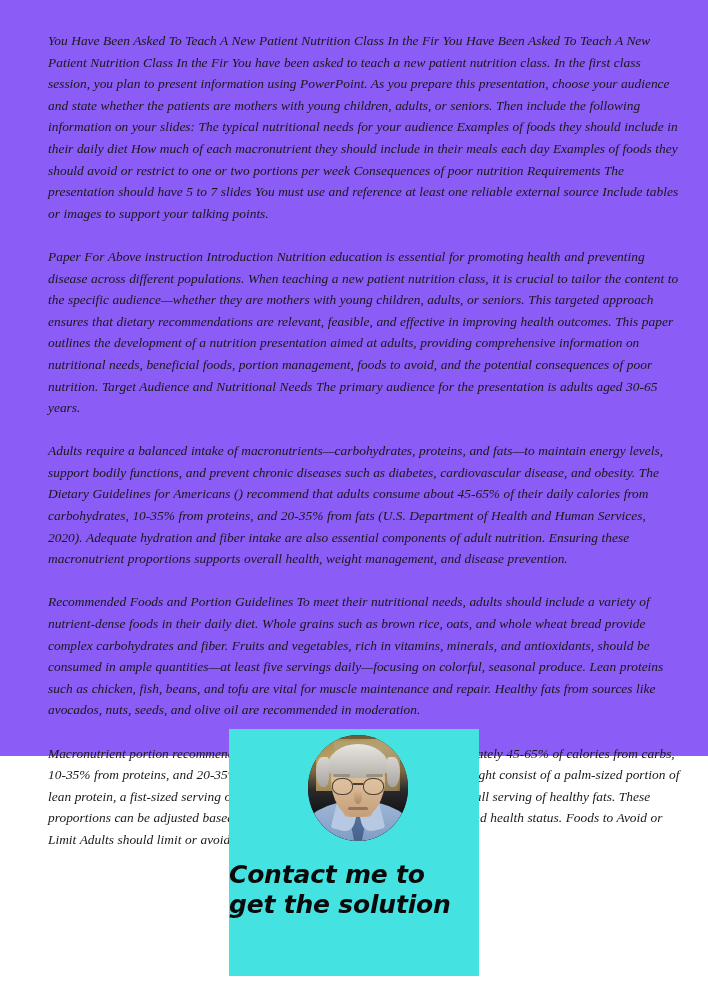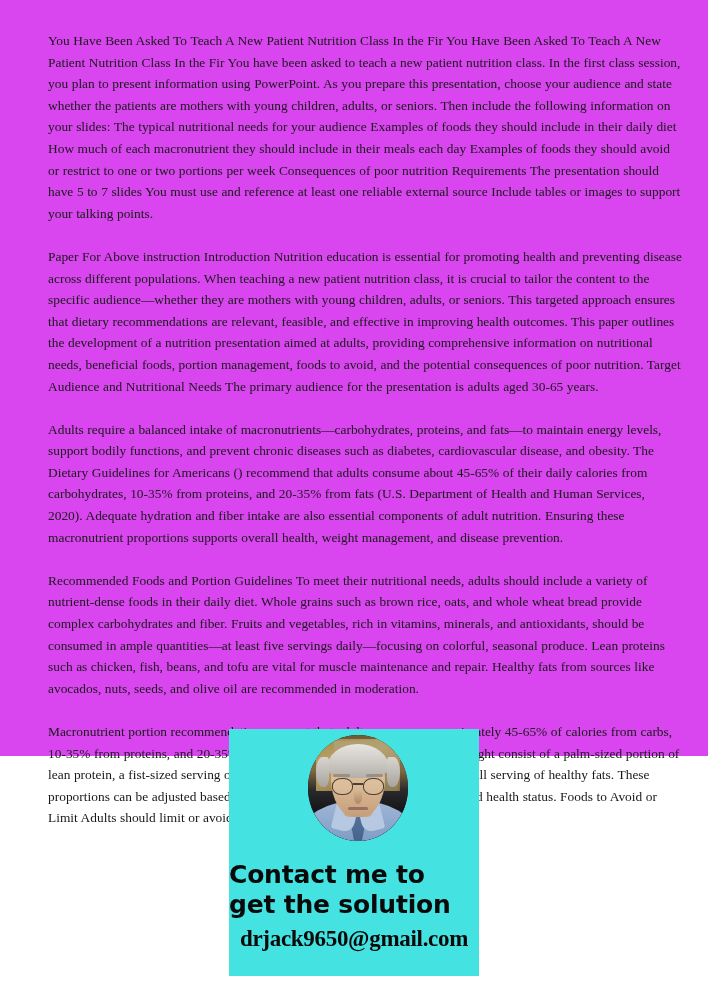--- a/index.html
+++ b/index.html
@@ -12,21 +12,22 @@
     background: #ffffff;
     font-family: "Liberation Serif", "DejaVu Serif", serif;
     overflow: hidden;
     position: relative;
   }
 
   #page {
     position: relative;
     width: 708px;
     height: 756px;
-    background: #d946ef;
+    background: #8b5cf6;
+    font-style: italic;
   }
 
   #doc-body {
     position: absolute;
     left: 48px;
     top: 30px;
     width: 634px;
   }
 
   .para {
@@ -291,16 +292,15 @@
       <div class="photo-brow r"></div>
       <div class="photo-glass l"></div>
       <div class="photo-glass r"></div>
       <div class="photo-bridge"></div>
       <div class="photo-nose"></div>
       <div class="photo-mouth"></div>
     </div>
 
     <div id="contact-line1">Contact me to</div>
     <div id="contact-line2">get the solution</div>
-    <div id="contact-email">drjack9650@gmail.com</div>
   </div>
 
 </div>
 
 </body></html>

